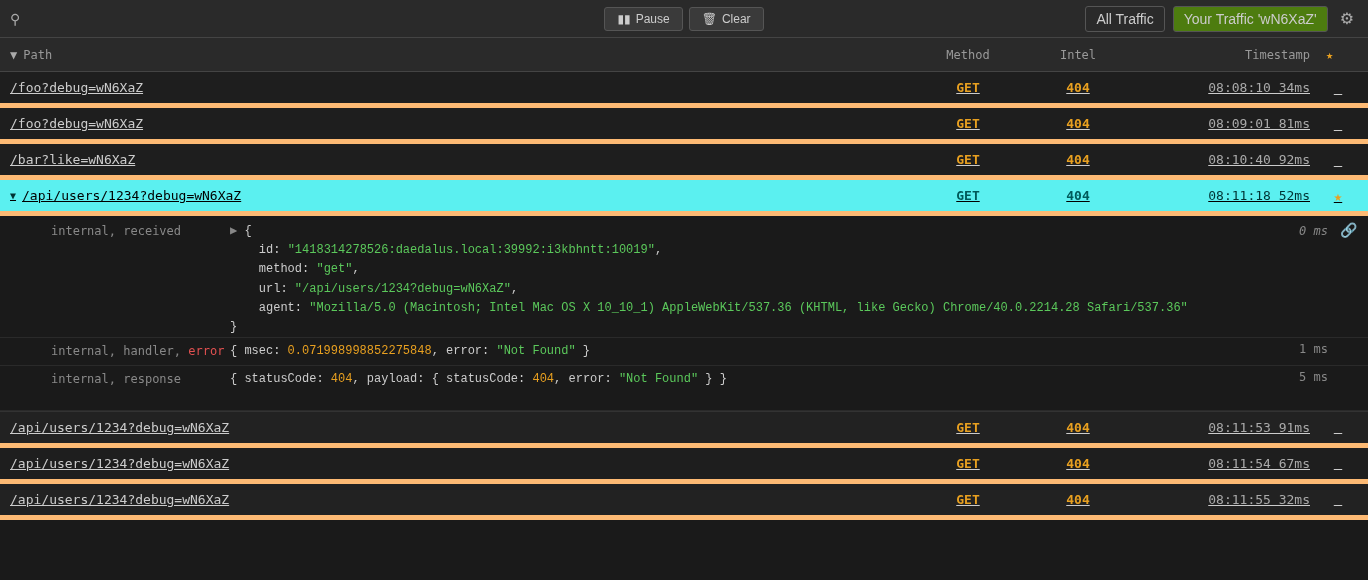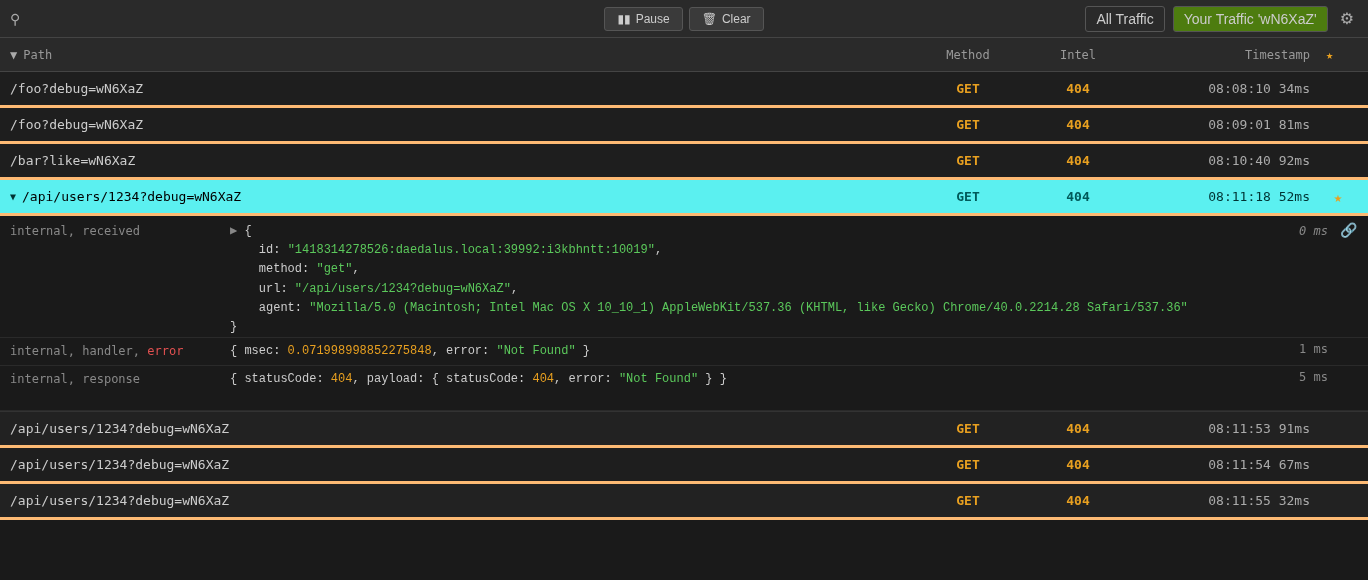--- a/index.html
+++ b/index.html
@@ -73,22 +73,23 @@
     .table-header .col-path { display: flex; align-items: center; gap: 6px; }
     .table-header .col { padding: 0 8px; }
 
     
     .table-row {
       display: grid;
       grid-template-columns: 1fr 100px 120px 180px 40px;
       height: 36px;
       align-items: center;
       padding: 0 10px;
-      border-bottom: 3px solid #fdba74;
+      border-bottom: 5px solid #fdba74;
       background: #1e1e1e;
+      text-decoration: underline;
     }
     .table-row.selected { background: #2dd9d9; color: #000; }
     .table-row.selected .method { color: #005a5a; }
     .table-row.selected .status { color: #005a5a; }
     .table-row.selected .timestamp { color: #003333; }
 
     .row-path { display: flex; align-items: center; gap: 6px; }
     .chevron { font-size: 10px; color: #888; }
     .selected .chevron { color: #003333; }
 
@@ -106,21 +107,21 @@
 
     .detail-row {
       display: grid;
       grid-template-columns: 220px 1fr 80px 30px;
       padding: 4px 10px;
       align-items: start;
       min-height: 26px;
       border-bottom: 1px solid #2a2a2a;
     }
 
-    .detail-label { color: #888; font-size: 12px; padding-top: 2px; }
+    .detail-label { color: #888; font-size: 12px; padding-top: 2px; margin-left: 41px; }
     .detail-label .error-text { color: #e05050; text-align: center; }
 
     .detail-time { color: #888; font-size: 12px; text-align: right; }
     .detail-link { color: #888; font-size: 14px; text-align: right; cursor: pointer; }
 
     .json-content {
       font-family: 'Courier New', monospace;
       font-size: 12px;
       line-height: 1.6;
       color: #ccc;

